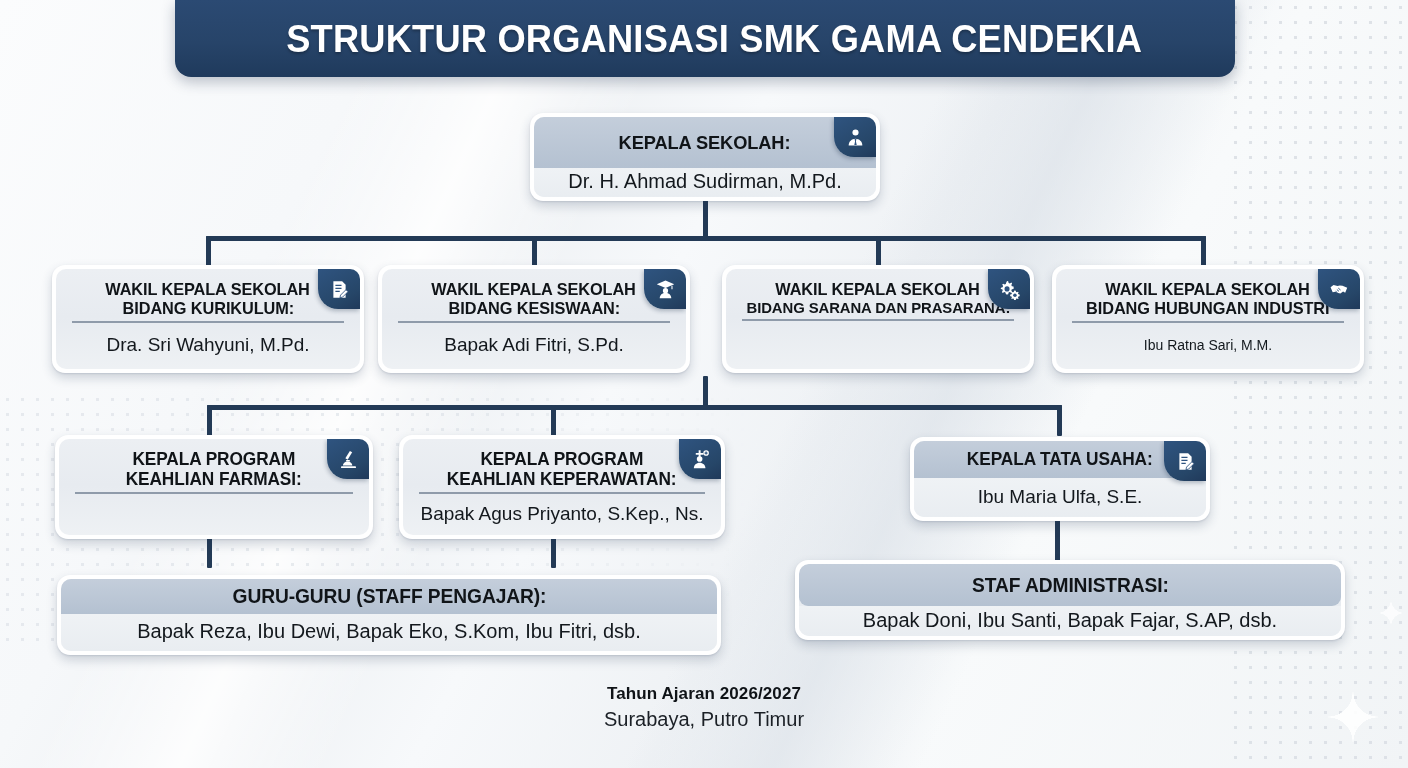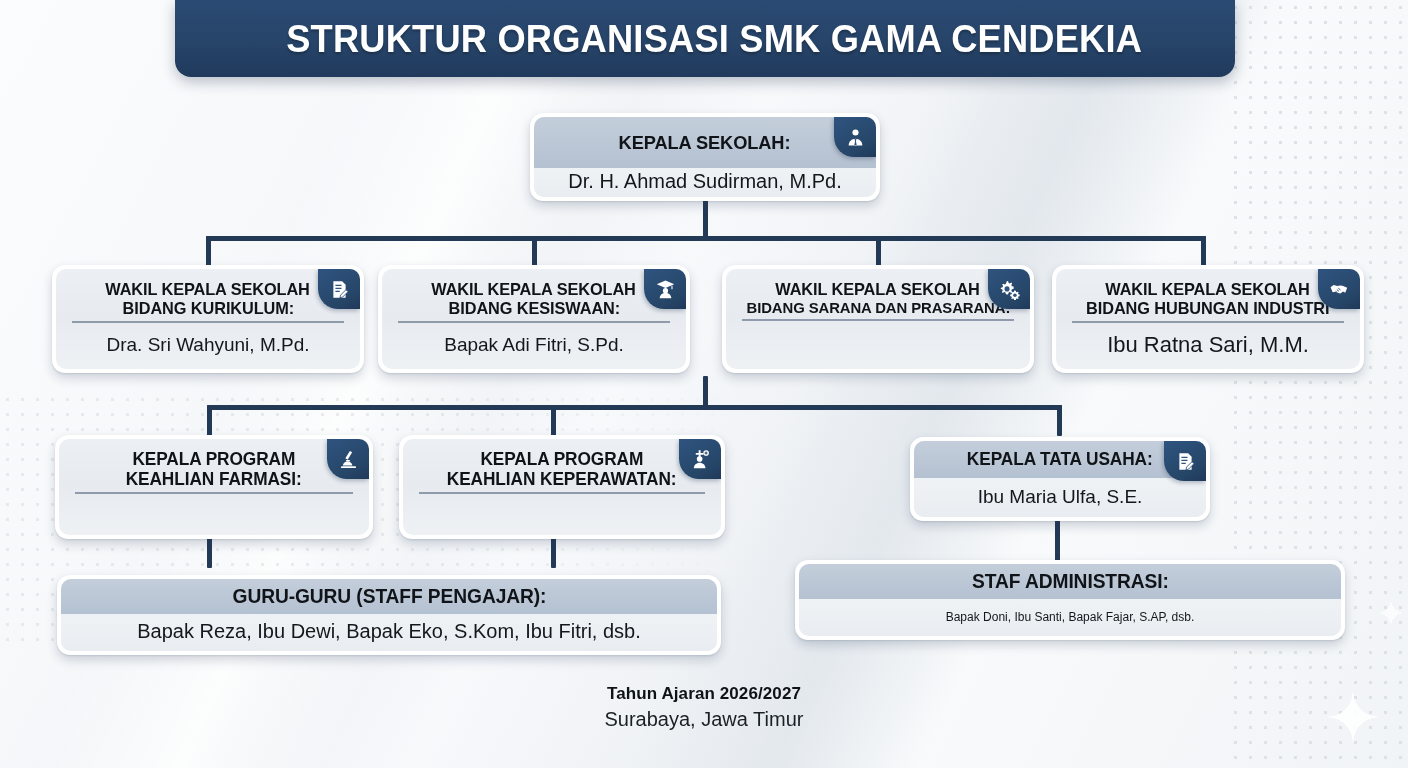--- a/index.html
+++ b/index.html
@@ -305,21 +305,21 @@
   </div>
 
   <div class="node ruled" style="left:1052px; top:265px; width:312px; height:108px;">
     <div class="tab"></div>
     <div class="node-inner">
       <div class="title" style="font-size:17px; padding-top:11px;">
         <span class="ln">WAKIL KEPALA SEKOLAH</span>
         <span class="ln">BIDANG HUBUNGAN INDUSTRI</span>
       </div>
       <div class="rule"></div>
-      <div class="name" style="font-size:22px;">Ibu Ratna Sari, M.M.</div>
+      <div class="name" style="font-size:14px;">Ibu Ratna Sari, M.M.</div>
       <div class="badge">
         <svg viewBox="0 0 24 24">
             <path d="M1.8 9.4l3.4-2.6 4.6 1.1 2.6-.6 3 .5 5.4 2.2-2.3 5.6-2.4-1.2-3.1 2.1-2.6-.4-3.1-1.6-3.1.6z"></path>
             <path d="M10.6 10.4l2.6 2.2M9 12.1l2.4 2M7.6 14l2 1.7" stroke="#2f5480" stroke-width="1.1" fill="none"></path>
           </svg>
       </div>
     </div>
   </div>
 
   <div class="node ruled" style="left:55px; top:435px; width:318px; height:104px;">
@@ -342,20 +342,21 @@
   </div>
 
   <div class="node ruled" style="left:399px; top:435px; width:326px; height:104px;">
     <div class="tab"></div>
     <div class="node-inner">
       <div class="title" style="font-size:18px; padding-top:10px;">
         <span class="ln">KEPALA PROGRAM</span>
         <span class="ln">KEAHLIAN KEPERAWATAN:</span>
       </div>
       <div class="rule"></div>
+      <div class="name" style="font-size:19px;">Bapak Agus Priyanto, S.Kep., Ns.</div>
       <div class="badge">
         <svg viewBox="0 0 24 24">
             <path d="M6.6 4.6h8.8v2.1H6.6z"></path>
             <path d="M9.9 1.4h2.2v8.4H9.9z"></path>
             <circle cx="11" cy="11.4" r="3.2"></circle>
             <path d="M4.4 22c0-3.6 2.9-6.2 6.6-6.2S17.6 18.4 17.6 22z"></path>
             <circle cx="18.4" cy="4.6" r="3.2"></circle>
             <path d="M17.7 2.9h1.4v3.4h-1.4z" fill="#2f5480"></path>
             <path d="M16.7 3.9h3.4v1.4h-3.4z" fill="#2f5480"></path>
           </svg>
@@ -384,25 +385,25 @@
             <path d="M5 2.5h10l4 4v15H5z" fill="#fff"></path>
             <path d="M7.3 6.6h7v1.5h-7zM7.3 10h7v1.5h-7zM7.3 13.4h5v1.5h-5z" fill="#2f5480"></path>
             <path d="M19.4 12.2l2.3 2.3-6.2 6.2-3 .7.7-3z" fill="#fff" stroke="#2f5480" stroke-width="1"></path>
           </svg>
       </div>
     </div>
   </div>
 
   <div class="node banded" style="left:795px; top:560px; width:550px; height:80px;">
     <div class="node-inner">
-      <div class="title" style="font-size:20px; height:35px;">
+      <div class="title" style="font-size:20px; height:42px;border-radius:9px;">
         <span class="ln">STAF ADMINISTRASI:</span>
       </div>
-      <div class="name" style="font-size:12px;">Bapak Doni, Ibu Santi, Bapak Fajar, S.AP, dsb.</div>
+      <div class="name" style="font-size:20px;">Bapak Doni, Ibu Santi, Bapak Fajar, S.AP, dsb.</div>
     </div>
   </div>
 
   <div id="footer">
     <div id="footer-year">Tahun Ajaran 2026/2027</div>
-    <div id="footer-loc">Surabaya, Jawa Timur</div>
+    <div id="footer-loc">Surabaya, Putro Timur</div>
   </div>
 
 </div>
 
 </body></html>

